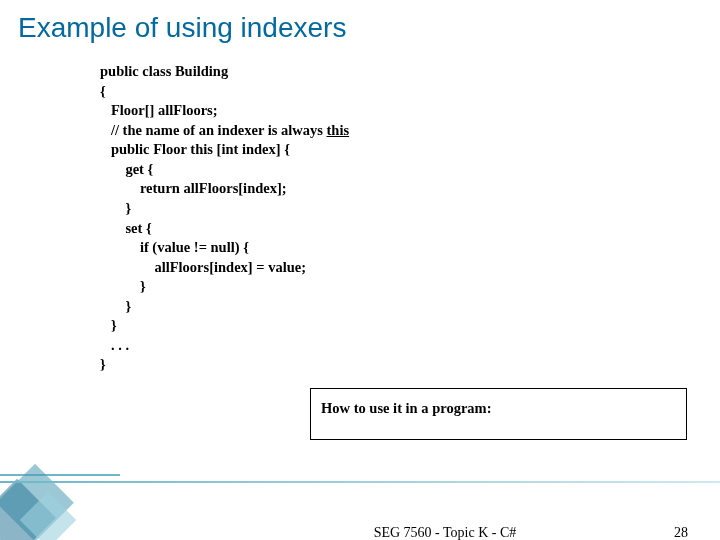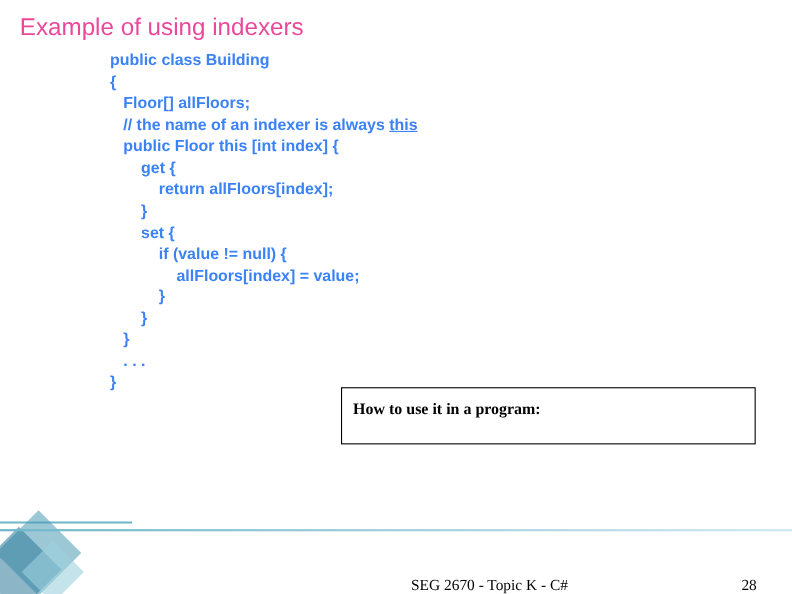--- a/index.html
+++ b/index.html
@@ -12,39 +12,39 @@
     position: relative;
     overflow: hidden;
   }
   .slide {
     width: 720px;
     height: 540px;
     position: relative;
   }
   .title {
     font-family: Arial, sans-serif;
-    font-size: 22px;
+    font-size: 28px;
     font-weight: normal;
-    color: #ec4899;
+    color: #0369a1;
     padding: 12px 0 0 18px;
   }
   .code-block {
-    font-family: Liberation Sans, sans-serif;
+    font-family: Liberation Serif, serif;
     font-size: 14.5px;
     font-weight: bold;
-    color: #3b82f6;
+    color: #000000;
     line-height: 1.35;
     margin-left: 100px;
-    margin-top: 8px;
+    margin-top: 18px;
     white-space: pre;
   }
   .usage-box {
     position: absolute;
     left: 310px;
-    top: 352px;
+    top: 388px;
     width: 355px;
     border: 1.5px solid #000;
     padding: 10px 10px 10px 10px;
     font-family: "Times New Roman", serif;
     font-size: 14.5px;
     font-weight: bold;
     line-height: 1.35;
     background: white;
   }
   .decor {
@@ -102,16 +102,16 @@
 
   <svg class="decor" width="120" height="120" viewBox="0 0 120 120">
     <line x1="0" y1="55" x2="720" y2="55" stroke="#6fb6c9" stroke-width="2" transform="translate(0,0)"></line>
     <rect x="8" y="55" width="55" height="55" fill="#4a9bb5" opacity="0.55" transform="rotate(45 35 82)"></rect>
     <rect x="-10" y="70" width="55" height="55" fill="#2d7a99" opacity="0.55" transform="rotate(45 17 97)"></rect>
     <rect x="28" y="80" width="40" height="40" fill="#9cd0de" opacity="0.6" transform="rotate(45 48 100)"></rect>
   </svg>
   <div style="position:absolute;left:0;bottom:57px;width:720px;height:2px;background:linear-gradient(to right,#6fb6c9,#cfe9f0);"></div>
 
   <div class="footer">
-    <span class="footer-center">SEG 2670 - Topic K - C#</span>
+    <span class="footer-center">SEG 7560 - Topic K - C#</span>
     <span class="footer-right">28</span>
   </div>
 </div>
 
 </body></html>

